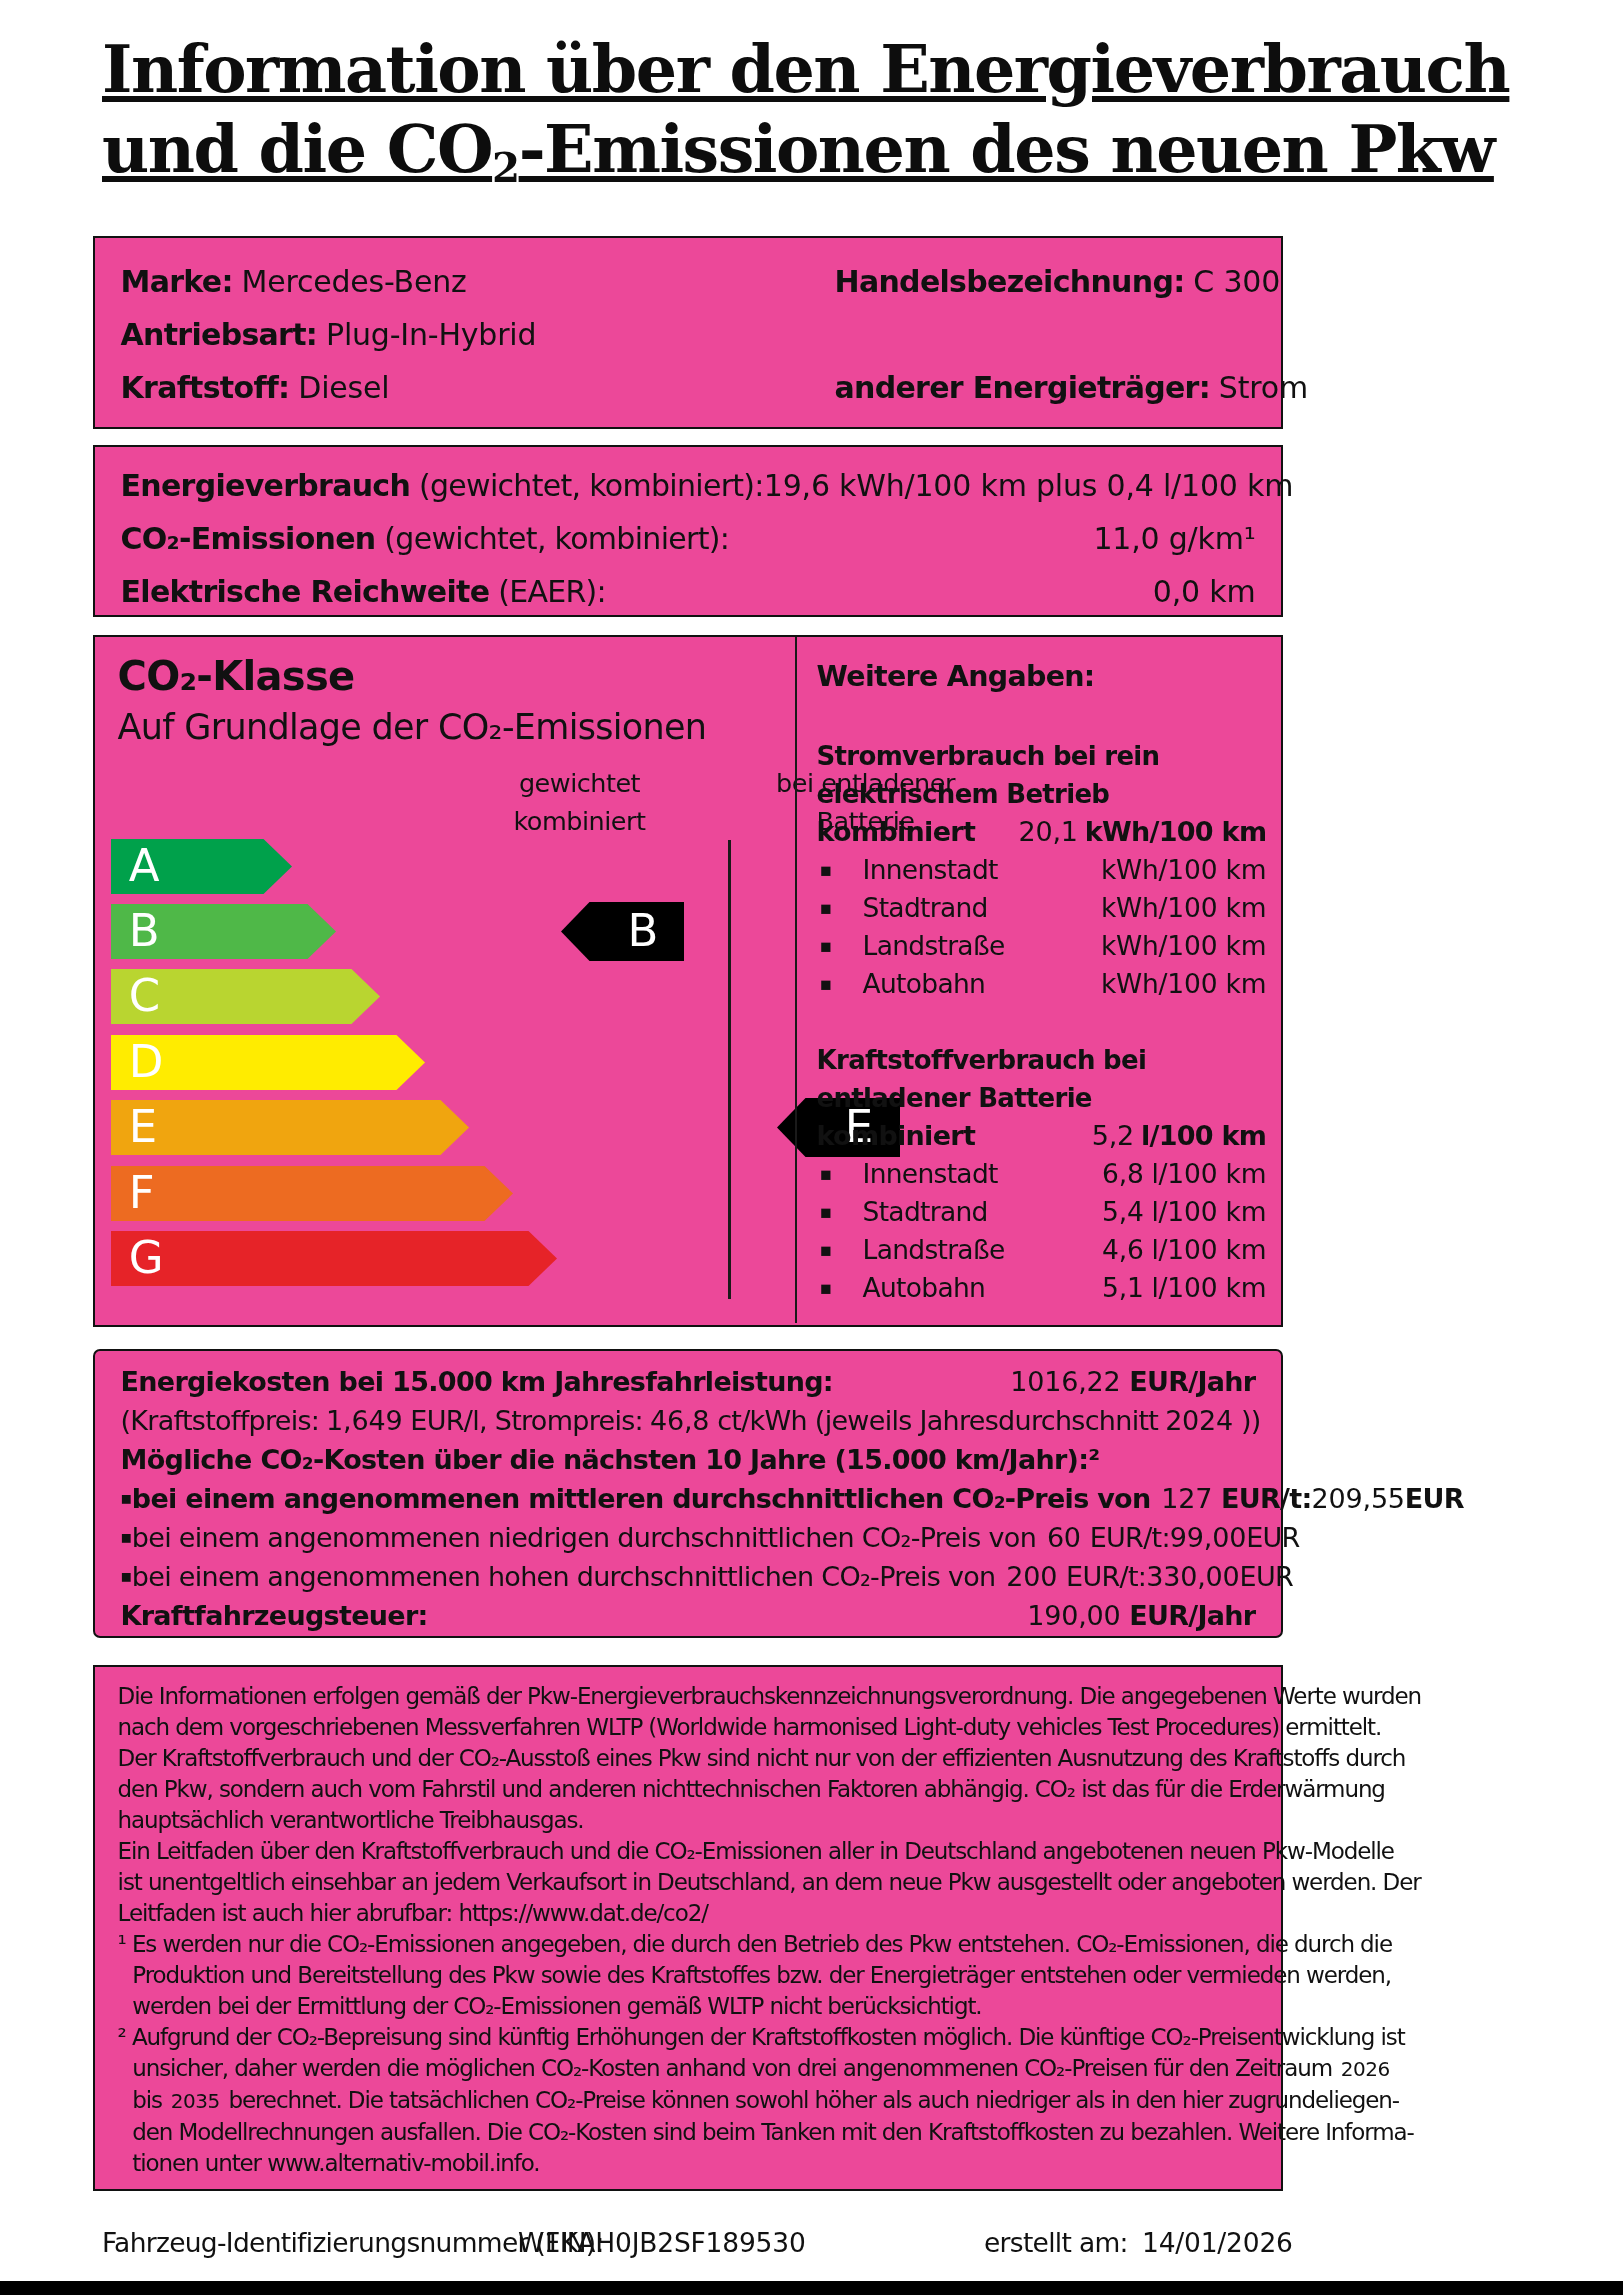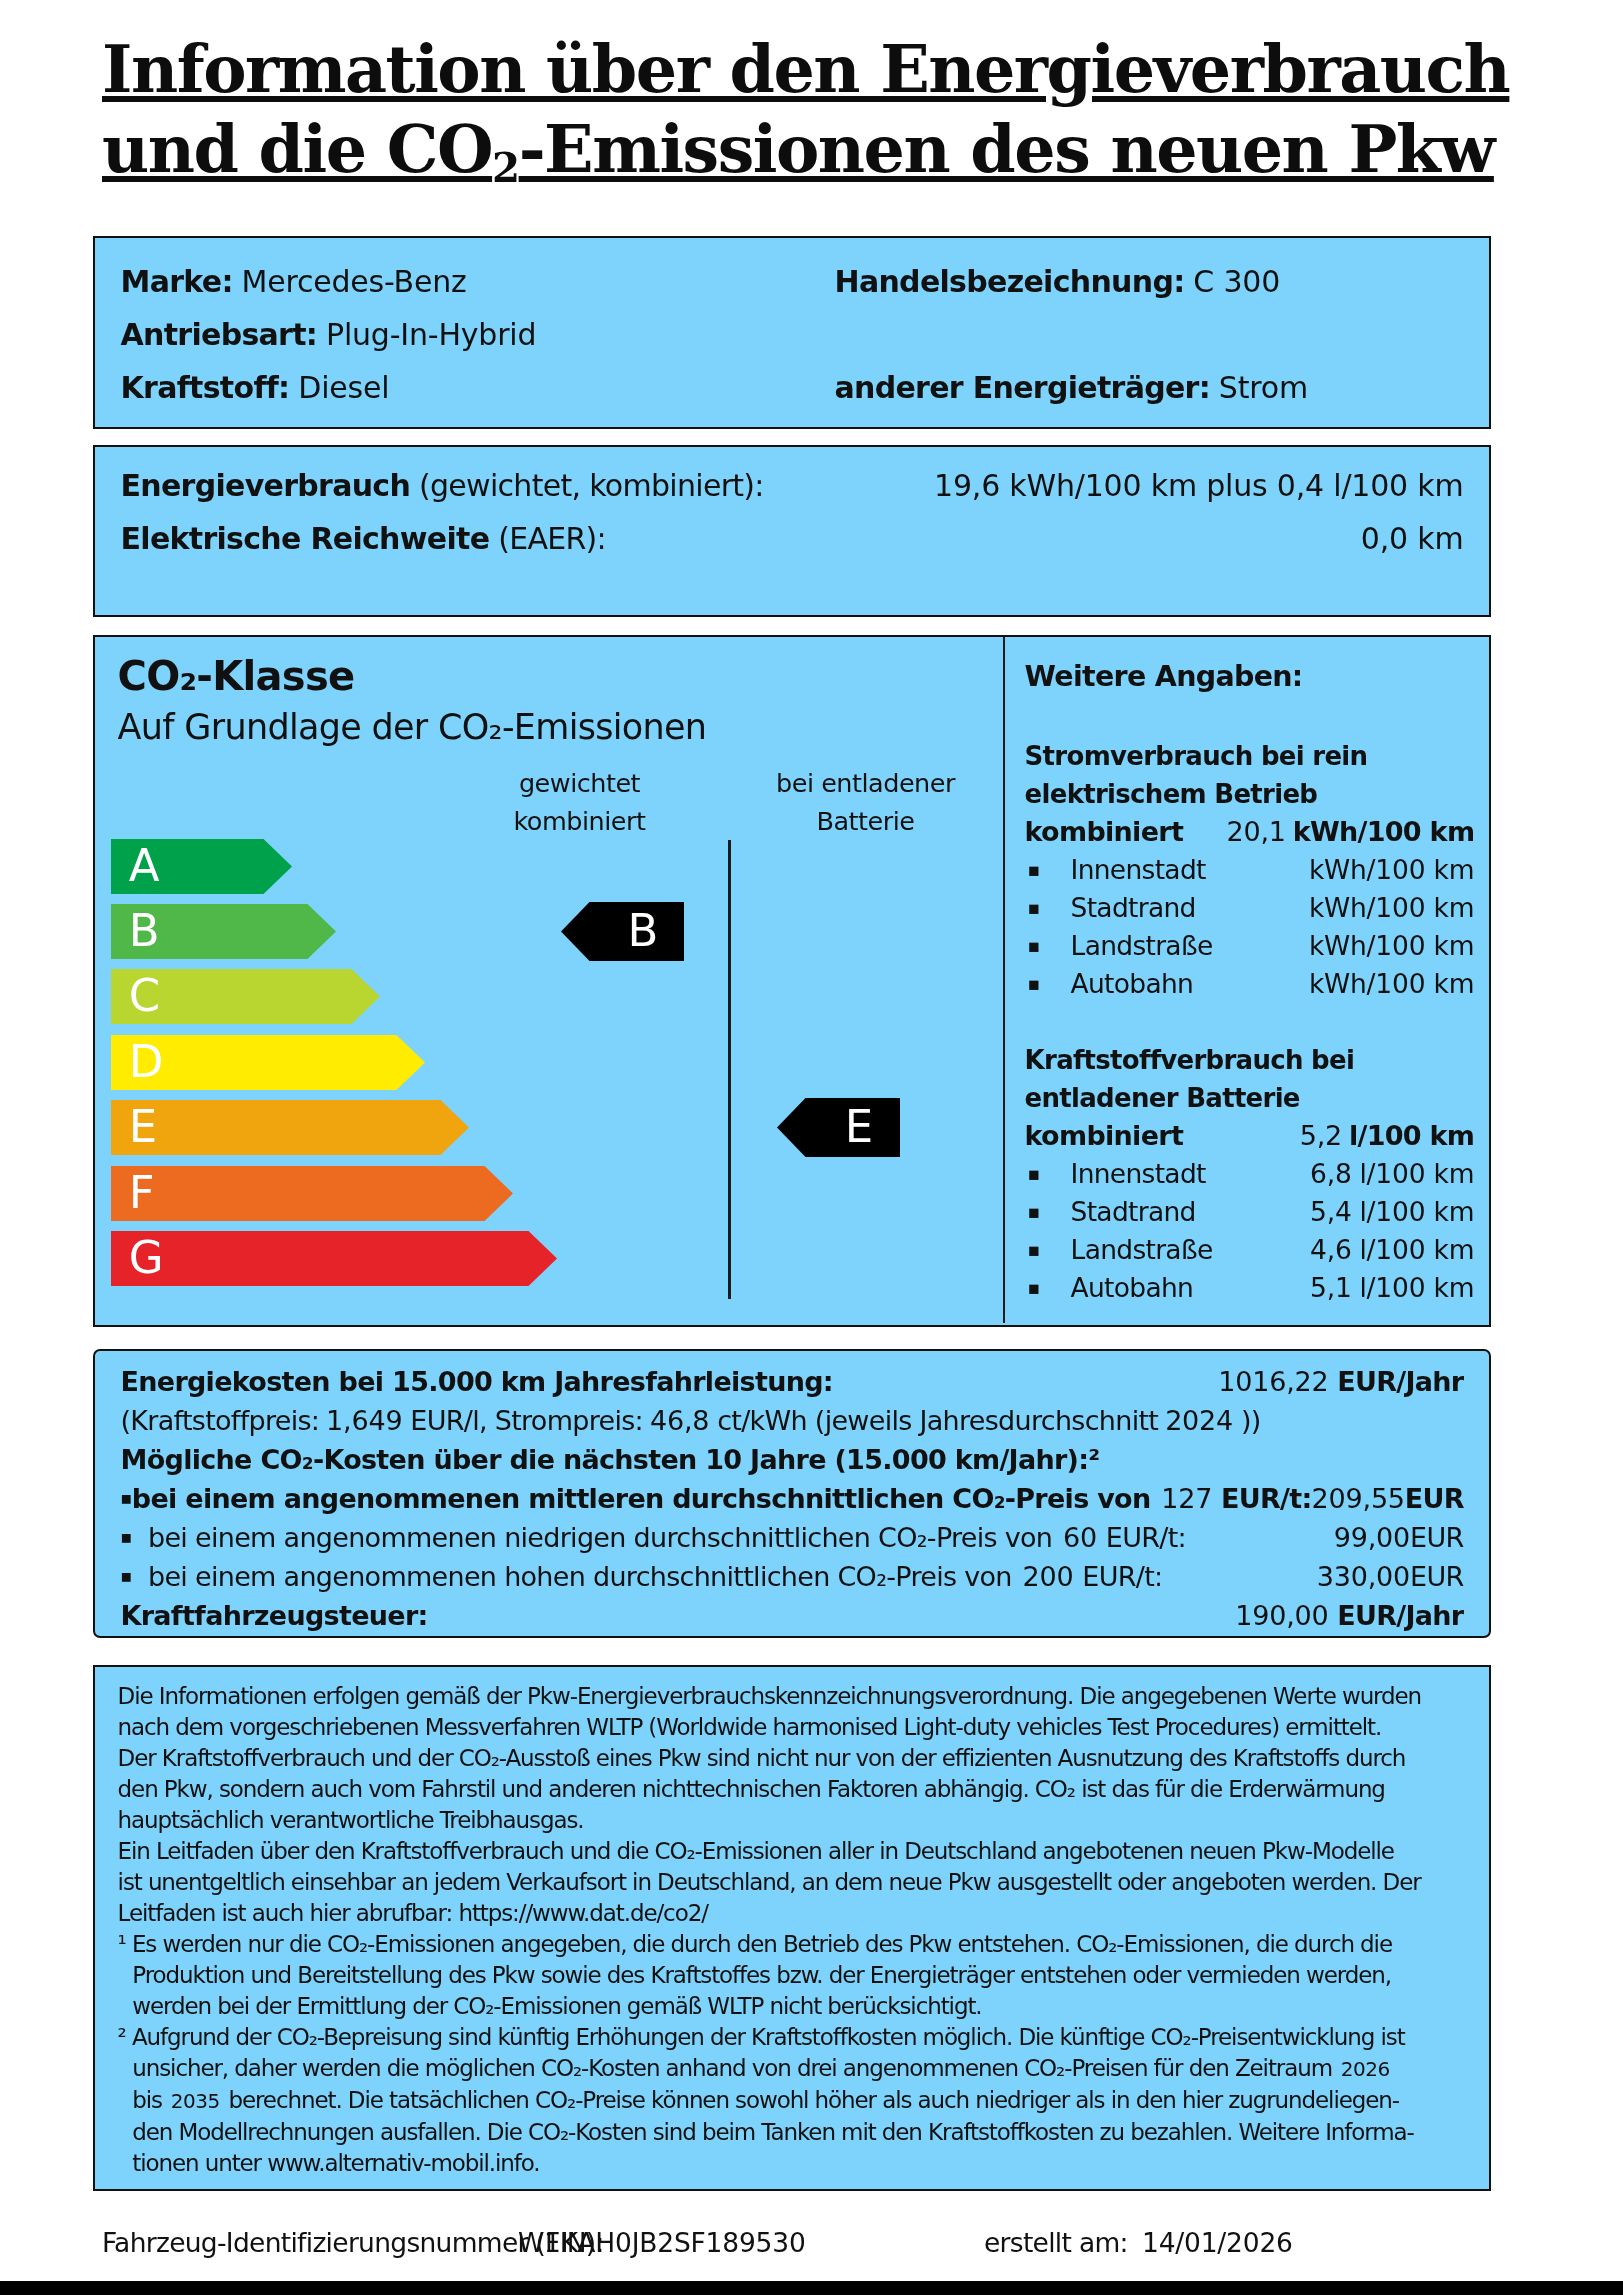--- a/index.html
+++ b/index.html
@@ -1,21 +1,21 @@
 <!DOCTYPE html>
 <html style="font-size:7.9px"><head>
 <meta charset="utf-8">
 <style>
   html,body { margin:0; padding:0; background:#ffffff; }
   .page {
     position:relative; width:1623px; height:2295px; background:#ffffff;
     font-family:"DejaVu Sans", sans-serif; color:#111; overflow:hidden;
     letter-spacing:-0.7px;
   }
-  .box { position:absolute; left:93px; width:1398px; border:2.9px solid #111; box-sizing:border-box; background:#7dd3fc; }
+  .box { position:absolute; left:93px; width:1190px; border:2.9px solid #111; box-sizing:border-box; background:#ec4899; }
 
   
   .main-title {
     position:absolute; left:102px; top:29.4px; width:1468px;
     font-family:"DejaVu Serif", serif; font-weight:bold;
     font-size:65px; line-height:80px; letter-spacing:-1.5px; color:#0d0d0d;text-decoration:underline;
   }
   .main-title .sub2 { font-size:0.62em; vertical-align:-0.25em; }
 
   
@@ -113,20 +113,24 @@
       <div class="b1cell"><span class="lbl">anderer Energieträger:</span> <span class="val">Strom</span></div>
     </div>
   </div>
 
   <div class="box box2">
     <div class="b2row">
       <span><span class="lbl">Energieverbrauch</span><span> (gewichtet, kombiniert):</span></span>
       <span class="val">19,6 kWh/100 km plus 0,4 l/100 km</span>
     </div>
     <div class="b2row">
+      <span><span class="lbl">CO₂-Emissionen</span><span> (gewichtet, kombiniert):</span></span>
+      <span class="val">11,0 g/km¹</span>
+    </div>
+    <div class="b2row">
       <span><span class="lbl">Elektrische Reichweite</span><span> (EAER):</span></span>
       <span class="val">0,0 km</span>
     </div>
   </div>
 
   <div class="box box3">
     <div class="co2-title">CO₂-Klasse</div>
     <div class="co2-subtitle">Auf Grundlage der CO₂-Emissionen</div>
     <div class="colhdr hdr1">
       <div>gewichtet</div>

